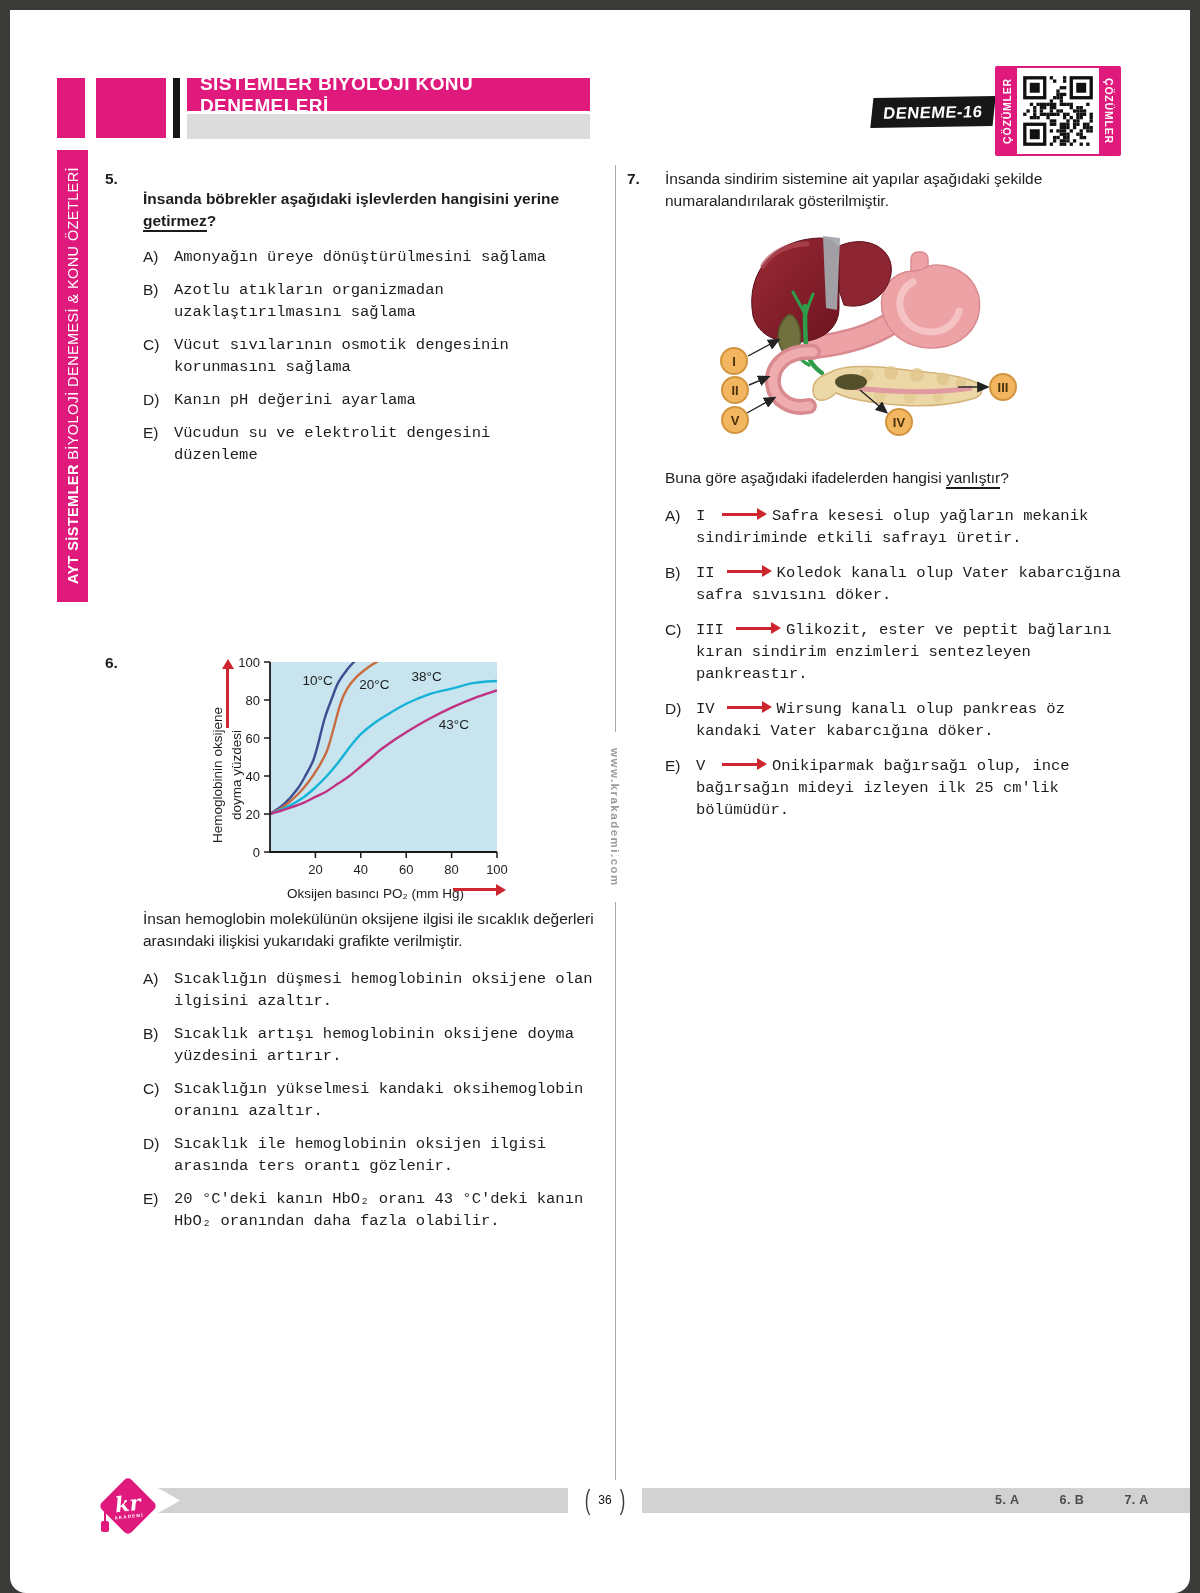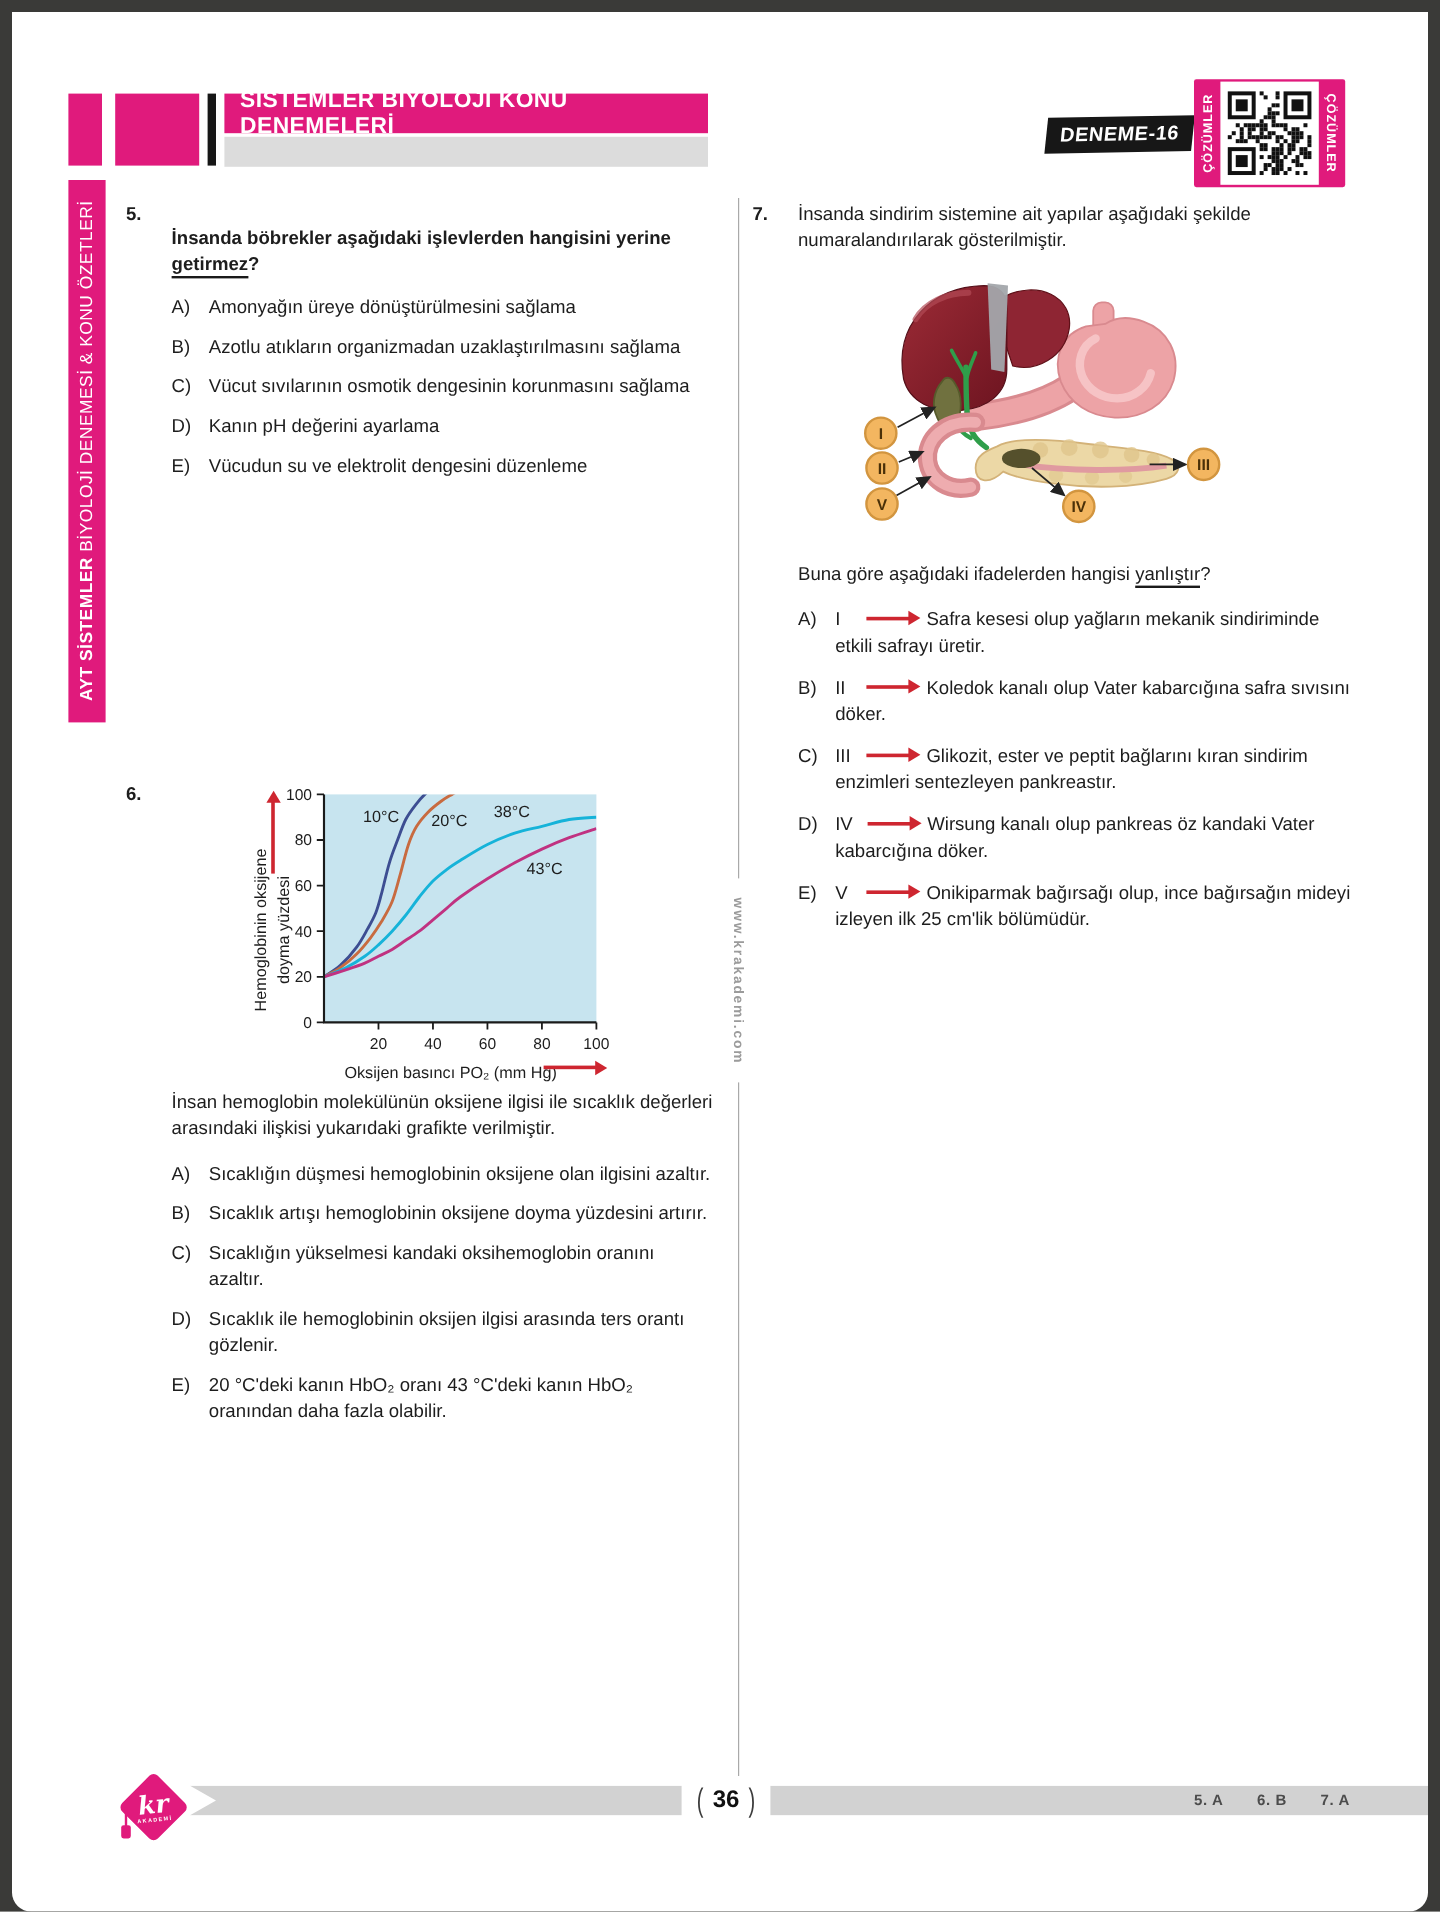--- a/index.html
+++ b/index.html
@@ -60,21 +60,21 @@
   .q5{left:95px;top:158px;width:478px;}
   .q6{left:95px;top:640px;width:490px;}
   .q7{left:617px;top:158px;width:505px;}
   .qrow{display:flex;}
   .qnum{flex:0 0 38px;font-weight:bold;}
   .stem{font-weight:bold;margin-top:20px;}
   .u{border-bottom:2px solid #1a1a1a;padding-bottom:1px;}
   .opts{margin-top:14px;margin-left:38px;}
   .opt{display:flex;margin-bottom:11px;}
   .opt .letter{flex:0 0 31px;}
-  .opt .body{flex:1;}
+  .opt .body{flex:1;font-family:Liberation Mono, monospace;}
   .q7 .opt{margin-bottom:13px;}
   .numeral{display:inline-block;min-width:14px;}
   .rarrow{
     display:inline-block;width:36px;height:3px;background:var(--red);
     position:relative;vertical-align:middle;margin:0 14px 3px 12px;
   }
   .rarrow:after{
     content:"";position:absolute;right:-9px;top:-4.5px;
     border-left:10px solid var(--red);border-top:6px solid transparent;border-bottom:6px solid transparent;
   }
@@ -101,23 +101,23 @@
   
   .footer-bar{
     position:absolute;left:148px;top:1478px;width:1032px;height:25px;background:#d2d2d2;
     clip-path:polygon(0 0,100% 0,100% 100%,0 100%,22px 50%);
   }
   .pagenum-box{
     position:absolute;left:558px;top:1470px;width:74px;height:40px;background:#fff;
     display:flex;align-items:center;justify-content:center;gap:6px;
   }
   .pagenum-box .paren{font-size:27px;font-weight:300;color:#3c3c3c;transform:scaleX(.62);line-height:1;}
-  .pagenum-box .num{font-size:20px;font-weight:bold;color:#111;}
+  .pagenum-box .num{font-size:12px;font-weight:normal;color:#111;}
   .answers{
-    position:absolute;left:985px;top:1483px;display:flex;gap:28px;
+    position:absolute;left:985px;top:1483px;display:flex;gap:40px;
     font-size:12.5px;font-weight:bold;color:#4c4c4c;letter-spacing:.5px;
   }
   .logo{position:absolute;left:88px;top:1468px;width:58px;height:58px;}
   .logo .diamond{
     position:absolute;left:9px;top:7px;width:42px;height:42px;background:var(--pink);
     transform:rotate(45deg);border-radius:5px;
   }
   .logo .kr{
     position:absolute;left:9px;top:7px;width:42px;height:42px;
     display:flex;flex-direction:column;align-items:center;justify-content:center;

